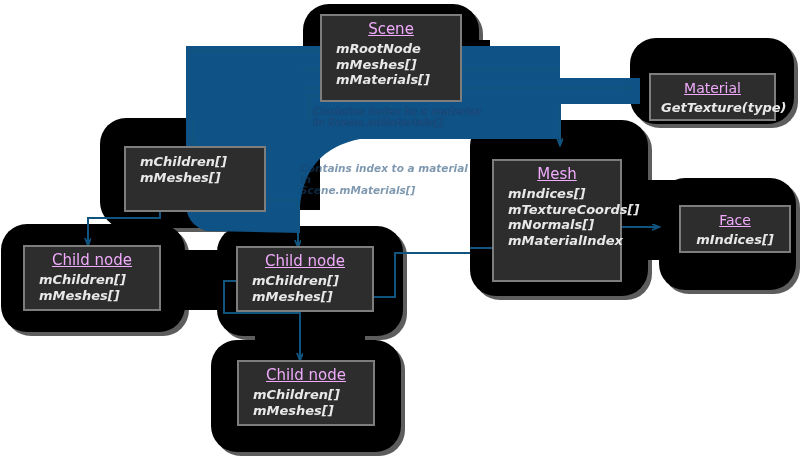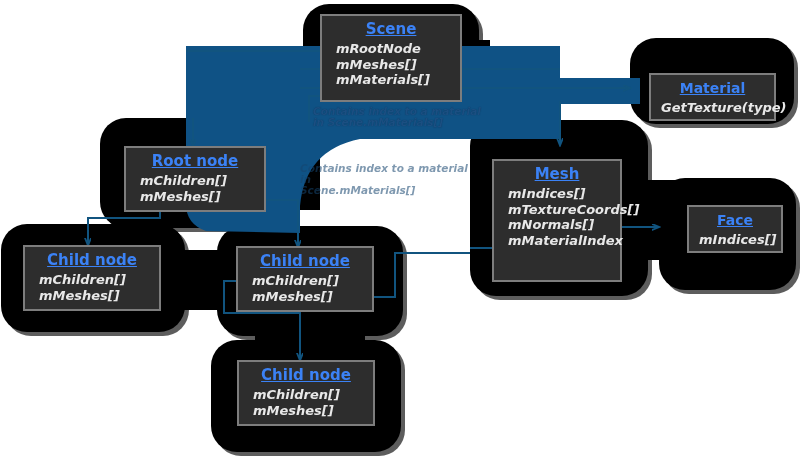--- a/index.html
+++ b/index.html
@@ -19,22 +19,22 @@
   .node-box{
     position:absolute;
     z-index:4;
     background:#2d2d2d;
     border:2px solid #7d7d7d;
     box-sizing:border-box;
     padding:4px 10px 7px 10px;
     text-align:center;
   }
   .node-title{
-    color:#3b82f6;
-    font-weight:bold;
+    color:#f0abfc;
+    font-weight:normal;
     font-style:normal;
     font-size:15px;
     line-height:19px;
     text-decoration:underline;
     letter-spacing:0px;
     white-space:nowrap;
   }
   .node-fields{
     margin-top:2px;
     text-align:left;
@@ -183,29 +183,28 @@
   <div class="node-box" style="left:492px;top:159px;width:130px;height:123px;">
     <div class="node-title">Mesh</div>
     <div class="node-fields">
       <div class="node-field">mIndices[]</div>
       <div class="node-field">mTextureCoords[]</div>
       <div class="node-field">mNormals[]</div>
       <div class="node-field">mMaterialIndex</div>
     </div>
   </div>
 
-  <div class="node-box small-box" style="left:679px;top:205px;width:96px;height:48px;margin-left:8px;">
+  <div class="node-box small-box" style="left:679px;top:205px;width:112px;height:48px;">
     <div class="node-title">Face</div>
     <div class="node-fields" style="text-align:center;padding-left:0;">
       <div class="node-field">mIndices[]</div>
     </div>
   </div>
 
   <div class="node-box" style="left:124px;top:146px;width:142px;height:66px;">
-    <div class="node-title">Root node</div>
     <div class="node-fields">
       <div class="node-field">mChildren[]</div>
       <div class="node-field">mMeshes[]</div>
     </div>
   </div>
 
   <div class="node-box" style="left:23px;top:245px;width:138px;height:66px;">
     <div class="node-title">Child node</div>
     <div class="node-fields">
       <div class="node-field">mChildren[]</div>

